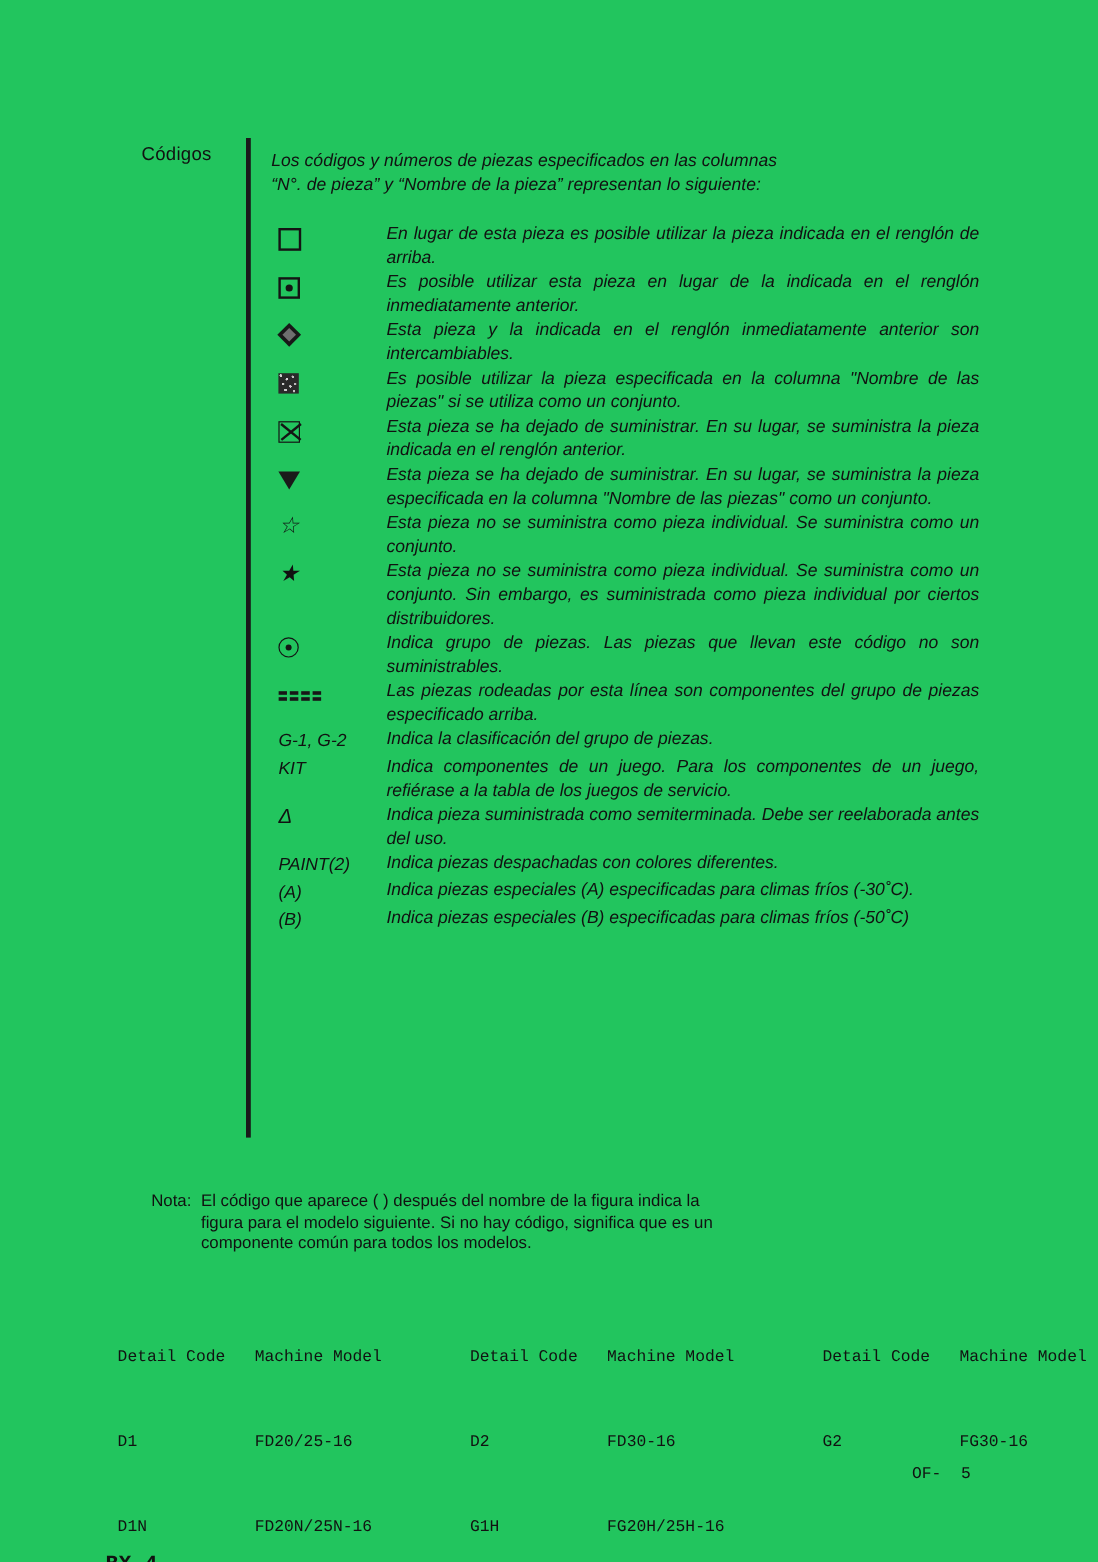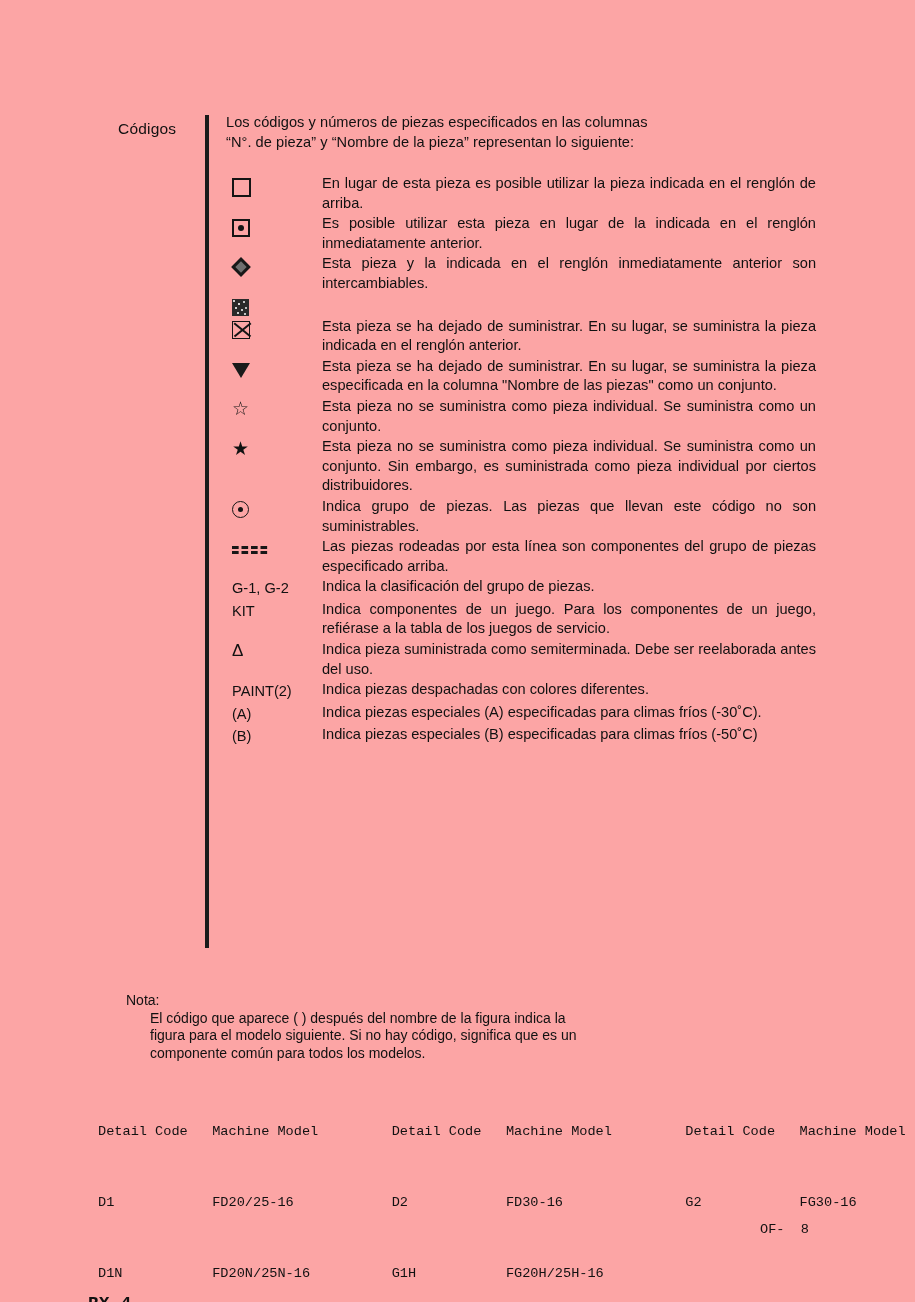--- a/index.html
+++ b/index.html
@@ -11,21 +11,21 @@
     width: 915px;
     height: 1302px;
     position: relative;
     font-family: "Liberation Sans", sans-serif;
     color: #111111;
     overflow: hidden;
   }
   .page {
     position: absolute;
     inset: 0;
-    background: #fca5a5;
+    background: #22c55e;
   }
 
   
   .codes-section {
     position: absolute;
     left: 0;
     top: 112px;
     width: 915px;
   }
   .codes-label {
@@ -40,22 +40,23 @@
     position: absolute;
     left: 205px;
     top: 3px;
     width: 4px;
     height: 833px;
     background: #1a1a1a;
   }
   .codes-body {
     position: absolute;
     left: 226px;
-    top: 0;
+    top: 12px;
     width: 590px;
+    font-style: italic;
   }
   .intro {
     font-size: 14.6px;
     line-height: 20px;
     letter-spacing: 0.05px;
   }
   .intro div { white-space: nowrap; }
 
   .code-rows {
     margin-top: 22px;
@@ -202,28 +203,27 @@
   .note {
     position: absolute;
     left: 126px;
     top: 992px;
     width: 700px;
     font-size: 14px;
     line-height: 17.5px;
   }
   .note-inner {
     display: flex;
-    flex-direction: column;
   }
   .note-word {
     flex: 0 0 auto;
     padding-right: 8px;
   }
   .note-lines { flex: 1 1 auto; }
-  .note-lines div { white-space: nowrap; margin-left: 24px; }
+  .note-lines div { white-space: nowrap; }
 
   
   .model-table {
     position: absolute;
     left: 98px;
     top: 1070px;
     font-family: "Liberation Mono", "DejaVu Sans Mono", monospace;
     font-size: 13.6px;
     line-height: 16.6px;
     white-space: pre;
@@ -287,20 +287,21 @@
           <div class="sym-cell">
             <span class="g g-diamond"></span>
           </div>
           <div class="desc-cell">Esta pieza y la indicada en el renglón inmediatamente anterior son intercambiables.</div>
         </div>
 
         <div class="code-row">
           <div class="sym-cell">
             <span class="g g-square-hatch"></span>
           </div>
+          <div class="desc-cell">Es posible utilizar la pieza especificada en la columna "Nombre de las piezas" si se utiliza como un conjunto.</div>
         </div>
 
         <div class="code-row">
           <div class="sym-cell">
             <span class="g g-square-x"></span>
           </div>
           <div class="desc-cell">Esta pieza se ha dejado de suministrar. En su lugar, se suministra la pieza indicada en el renglón anterior.</div>
         </div>
 
         <div class="code-row">
@@ -401,15 +402,15 @@
 
   <div class="model-table">
     <div class="mt-row" id="mt-head">Detail Code   Machine Model         Detail Code   Machine Model         Detail Code   Machine Model</div>
     <div class="mt-row">D1            FD20/25-16            D2            FD30-16               G2            FG30-16</div>
     <div class="mt-row">D1N           FD20N/25N-16          G1H           FG20H/25H-16</div>
     
     
   </div>
 
   <div class="footer-left">BX-4</div>
-  <div class="footer-right">OF-  8</div>
+  <div class="footer-right">OF-  5</div>
 
 </div>
 
 </body></html>

